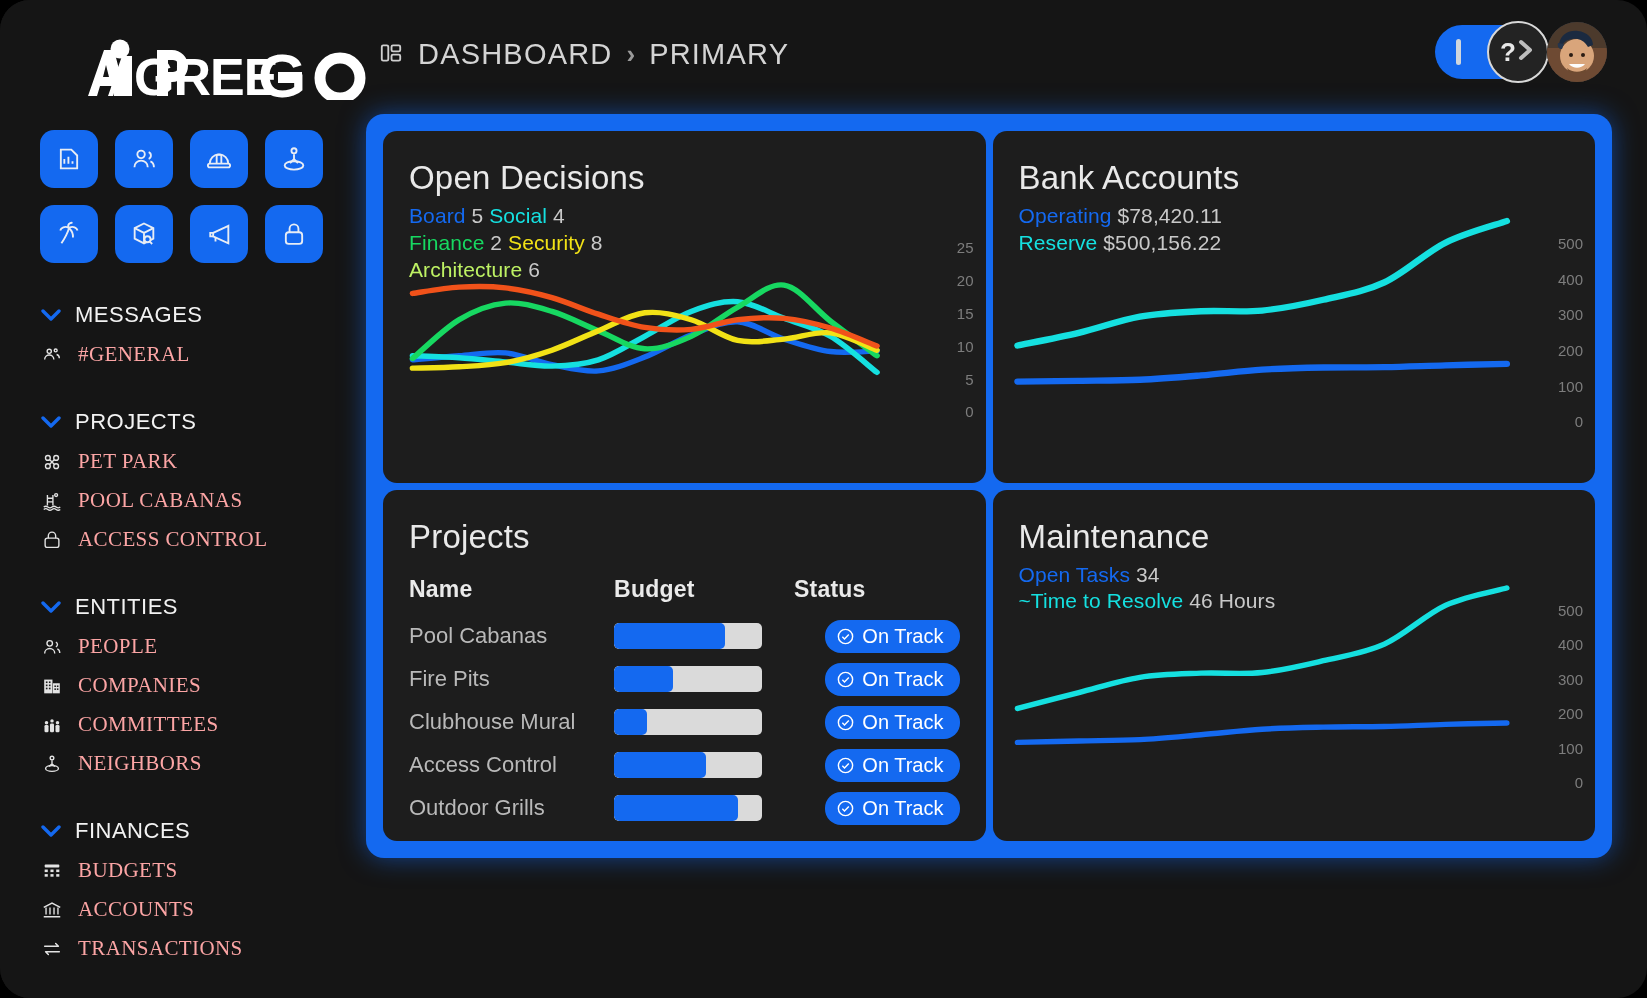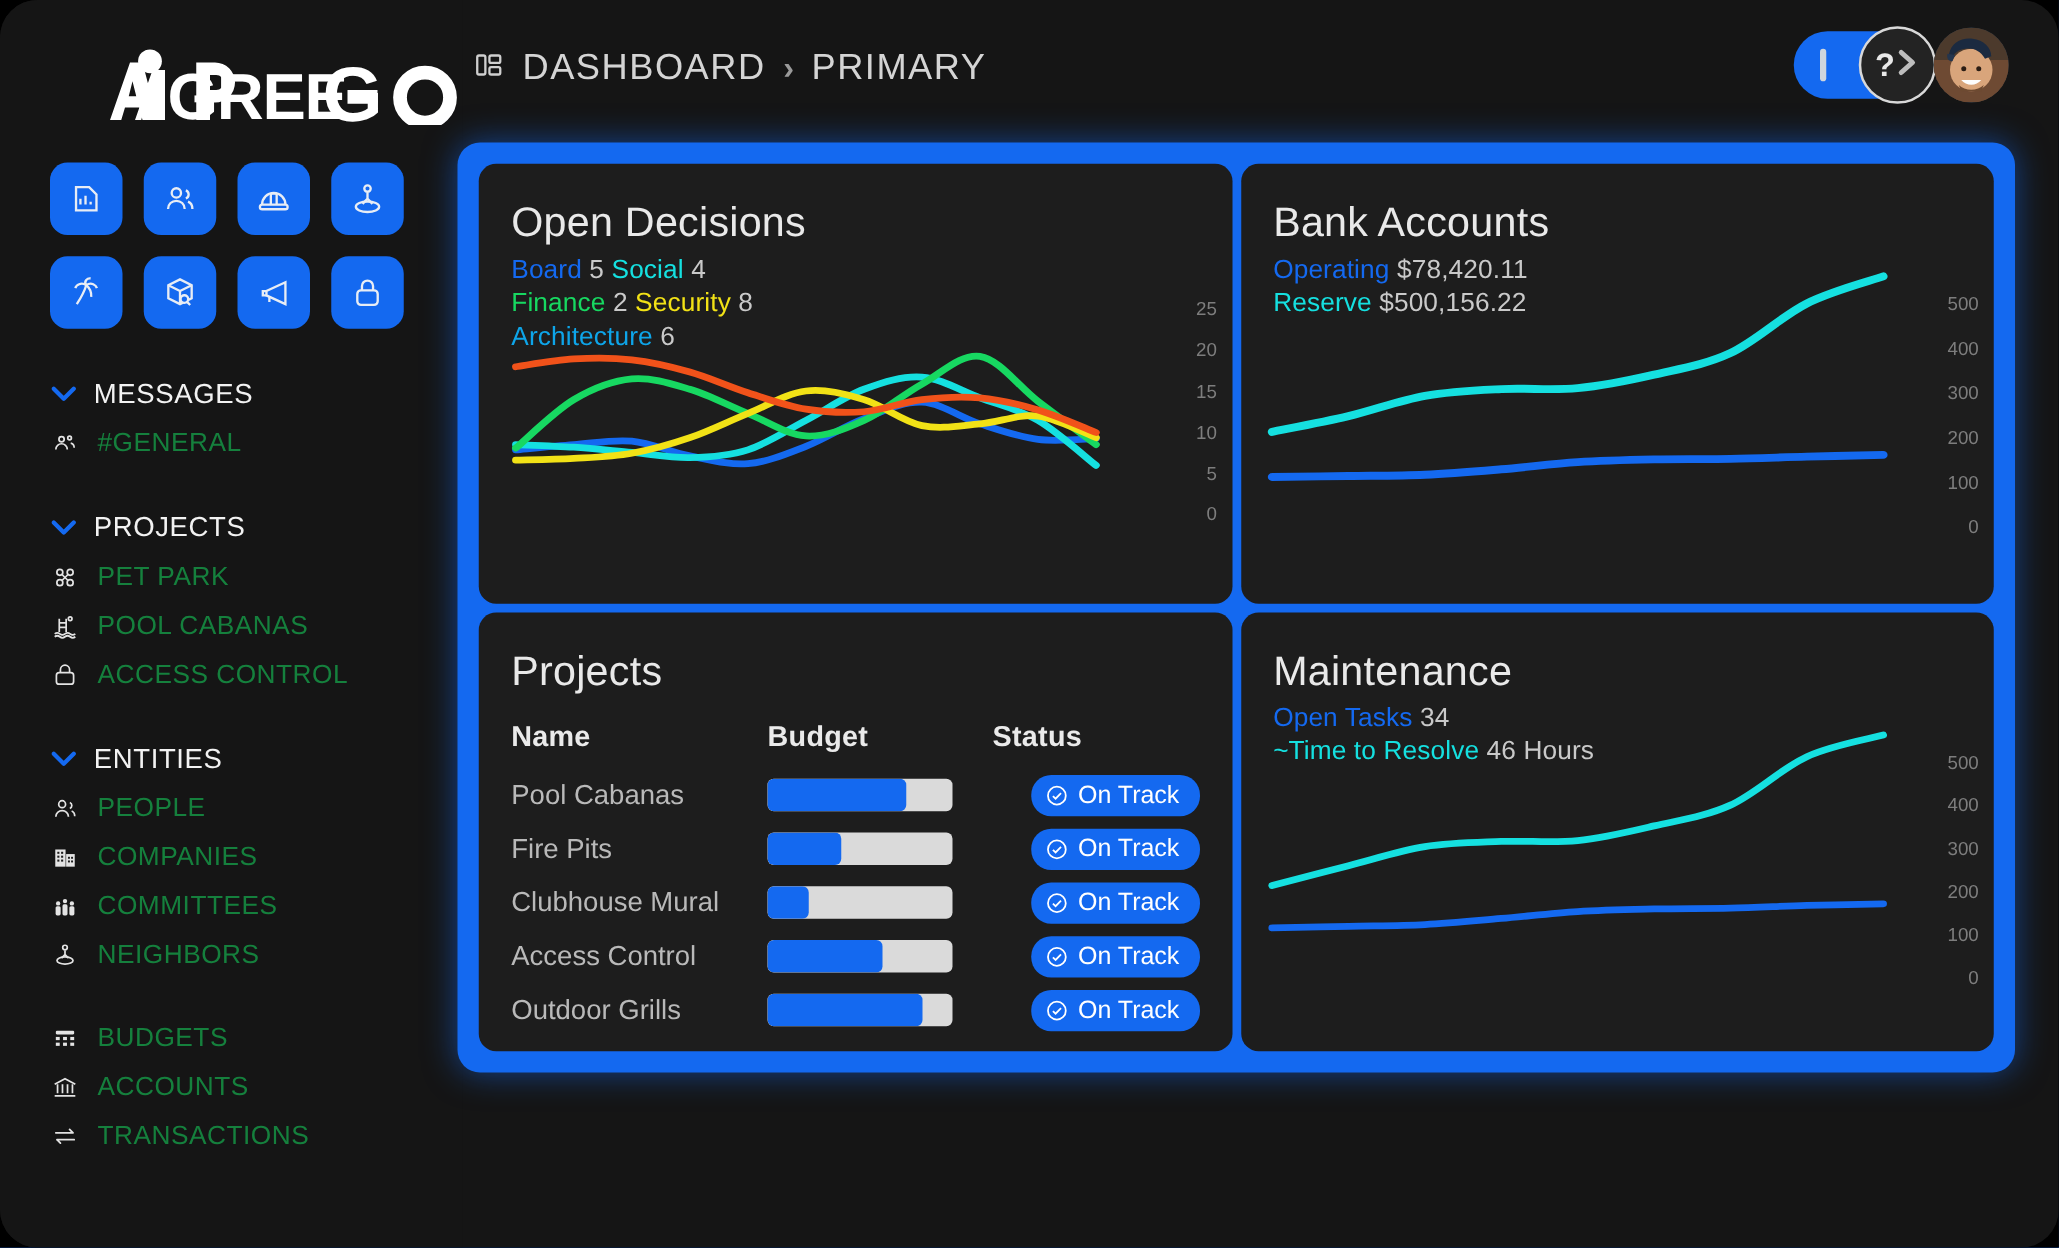--- a/index.html
+++ b/index.html
@@ -54,21 +54,21 @@
     font-size: 22px; letter-spacing: .5px;
     color: #f2f2f2; font-weight: 400;
   }
   .nav-item {
     display: flex; align-items: center; gap: 14px;
     height: 39px; cursor: pointer; padding-left: 0px;
   }
   .nav-ico { width: 24px; display: flex; justify-content: center; align-items: center; }
   .nav-label {
     font-size: 21px; letter-spacing: .4px;
-    color: #15803d; font-weight: 400;
+    color: #fca5a5; font-weight: 400; font-family: Liberation Serif, serif;
   }
   .grp-gap { height: 18px; }
 
   
   #header {
     position: absolute; left: 370px; top: 0;
     width: 1277px; height: 112px;
   }
   .breadcrumb {
     position: absolute; left: 8px; top: 38px;
@@ -400,20 +400,28 @@
               <ellipse cx="12" cy="16.8" rx="7" ry="3.2"></ellipse>
             </svg>
           </span>
           <span class="nav-label">NEIGHBORS</span>
         </div>
       </div>
 
       <div class="grp-gap"></div>
 
       <div class="nav-group">
+        <div class="nav-group-head">
+          <span class="chev">
+            <svg width="20" height="14" viewBox="0 0 20 14">
+                <path d="M2 3l8 8 8-8" fill="none" stroke="#1469f0" stroke-width="3.4" stroke-linecap="round" stroke-linejoin="round"></path>
+              </svg>
+          </span>
+          <span class="nav-group-label">FINANCES</span>
+        </div>
         <div class="nav-item">
           <span class="nav-ico">
             <svg width="22" height="22" viewBox="0 0 24 24" fill="#e3e3e3">
               <rect x="4" y="5" width="16" height="3.2" rx="1"></rect>
               <rect x="4" y="10.4" width="3.4" height="2.8"></rect>
                 <rect x="10.3" y="10.4" width="3.4" height="2.8"></rect>
                 <rect x="16.6" y="10.4" width="3.4" height="2.8"></rect>
               <rect x="4" y="15.4" width="3.4" height="2.8"></rect>
                 <rect x="10.3" y="15.4" width="3.4" height="2.8"></rect>
                 <rect x="16.6" y="15.4" width="3.4" height="2.8"></rect>
@@ -497,21 +505,21 @@
         <span class="lg-name" style="color:#15e0e0">Social</span>
         <span class="lg-val">4</span>
       </div>
       <div class="legend-line">
         <span class="lg-name" style="color:#17d861">Finance</span>
         <span class="lg-val">2</span>
         <span class="lg-name" style="color:#f2e216">Security</span>
         <span class="lg-val">8</span>
       </div>
       <div class="legend-line">
-        <span class="lg-name" style="color:#0ea5e9">Architecture</span>
+        <span class="lg-name" style="color:#bef264">Architecture</span>
         <span class="lg-val">6</span>
       </div>
       <div class="chart-area">
         <svg id="svg-chart-0" width="100%" height="100%" viewBox="0 0 610 390" preserveAspectRatio="none">
             <path d="M30,253.92000000000002 C37.833333333333336,253.15200000000002 61.333333333333336,250.592 77,249.312 C92.66666666666667,248.032 108.33333333333333,244.57600000000002 124,246.24 C139.66666666666666,247.904 155.33333333333334,255.968 171,259.296 C186.66666666666666,262.62399999999997 202.33333333333334,267.616 218,266.20799999999997 C233.66666666666666,264.79999999999995 249.33333333333334,257.504 265,250.848 C280.6666666666667,244.192 296.3333333333333,232.79999999999998 312,226.272 C327.6666666666667,219.744 343.3333333333333,210.912 359,211.68 C374.6666666666667,212.448 390.3333333333333,225.376 406,230.88 C421.6666666666667,236.384 437.3333333333333,242.52800000000002 453,244.704 C468.6666666666667,246.88 492.1666666666667,244.06400000000002 500,243.936" fill="none" stroke="#1469f0" stroke-width="6" stroke-linecap="round" stroke-linejoin="round"></path>
             <path d="M30,249.312 C37.833333333333336,249.696 61.333333333333336,250.464 77,251.61599999999999 C92.66666666666667,252.76799999999997 108.33333333333333,254.688 124,256.224 C139.66666666666666,257.76 155.33333333333334,261.216 171,260.832 C186.66666666666666,260.448 202.33333333333334,259.42400000000004 218,253.92000000000002 C233.66666666666666,248.41600000000003 249.33333333333334,236.768 265,227.808 C280.6666666666667,218.84799999999998 296.3333333333333,206.56 312,200.16 C327.6666666666667,193.76 343.3333333333333,188.128 359,189.408 C374.6666666666667,190.688 390.3333333333333,201.44 406,207.84 C421.6666666666667,214.24 437.3333333333333,217.82399999999998 453,227.808 C468.6666666666667,237.792 492.1666666666667,261.088 500,267.744" fill="none" stroke="#15e0e0" stroke-width="6" stroke-linecap="round" stroke-linejoin="round"></path>
             <path d="M30,252.38400000000001 C37.833333333333336,245.216 61.333333333333336,219.61599999999999 77,209.37599999999998 C92.66666666666667,199.13599999999997 108.33333333333333,192.48000000000002 124,190.94400000000002 C139.66666666666666,189.40800000000002 155.33333333333334,195.04 171,200.16 C186.66666666666666,205.28 202.33333333333334,214.75199999999998 218,221.664 C233.66666666666666,228.576 249.33333333333334,240.608 265,241.632 C280.6666666666667,242.656 296.3333333333333,235.488 312,227.808 C327.6666666666667,220.128 343.3333333333333,205.024 359,195.552 C374.6666666666667,186.07999999999998 390.3333333333333,168.416 406,170.976 C421.6666666666667,173.536 437.3333333333333,197.856 453,210.912 C468.6666666666667,223.96800000000002 492.1666666666667,242.912 500,249.312" fill="none" stroke="#17d861" stroke-width="6" stroke-linecap="round" stroke-linejoin="round"></path>
             <path d="M30,263.13599999999997 C37.833333333333336,262.88 61.333333333333336,262.624 77,261.6 C92.66666666666667,260.576 108.33333333333333,260.064 124,256.992 C139.66666666666666,253.92000000000002 155.33333333333334,249.056 171,243.168 C186.66666666666666,237.28 202.33333333333334,228.576 218,221.664 C233.66666666666666,214.75199999999998 249.33333333333334,203.744 265,201.696 C280.6666666666667,199.648 296.3333333333333,204.25599999999997 312,209.37599999999998 C327.6666666666667,214.49599999999998 343.3333333333333,228.832 359,232.416 C374.6666666666667,236 390.3333333333333,232.288 406,230.88 C421.6666666666667,229.47199999999998 437.3333333333333,221.92 453,223.968 C468.6666666666667,226.016 492.1666666666667,239.96800000000002 500,243.168" fill="none" stroke="#f2e216" stroke-width="6" stroke-linecap="round" stroke-linejoin="round"></path>
             <path d="M30,180.192 C37.833333333333336,179.04000000000002 61.333333333333336,174.304 77,173.28 C92.66666666666667,172.256 108.33333333333333,172.128 124,174.048 C139.66666666666666,175.96800000000002 155.33333333333334,179.936 171,184.8 C186.66666666666666,189.66400000000002 202.33333333333334,197.728 218,203.232 C233.66666666666666,208.736 249.33333333333334,215.008 265,217.824 C280.6666666666667,220.64000000000001 296.3333333333333,221.536 312,220.128 C327.6666666666667,218.71999999999997 343.3333333333333,211.42399999999998 359,209.37599999999998 C374.6666666666667,207.32799999999997 390.3333333333333,206.304 406,207.84 C421.6666666666667,209.376 437.3333333333333,213.47199999999998 453,218.59199999999998 C468.6666666666667,223.712 492.1666666666667,235.232 500,238.56" fill="none" stroke="#f1521a" stroke-width="6" stroke-linecap="round" stroke-linejoin="round"></path>
           </svg>

